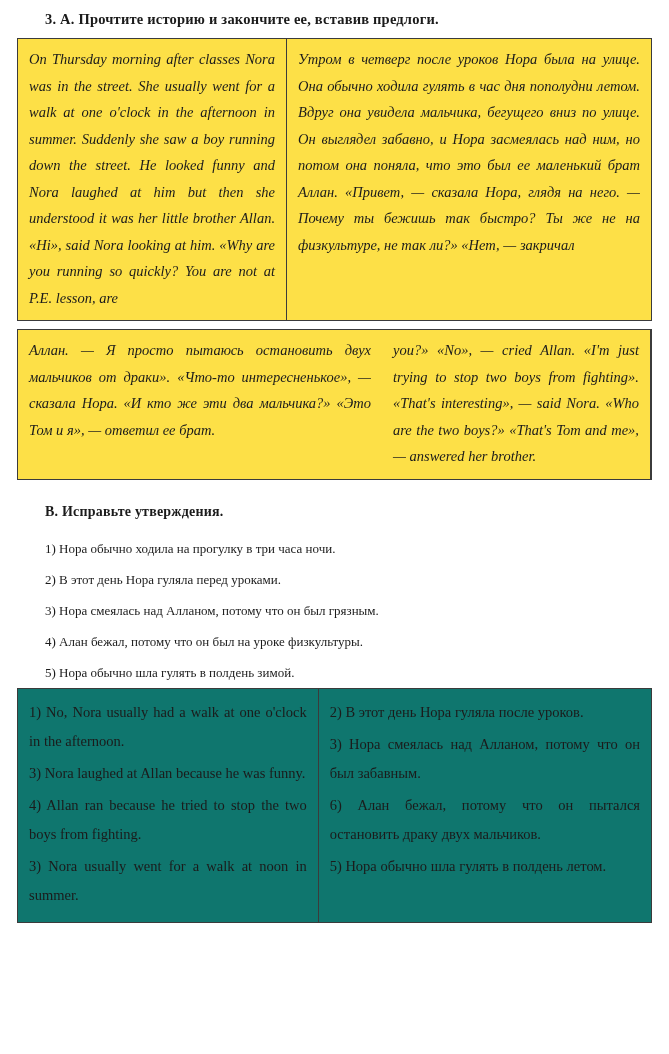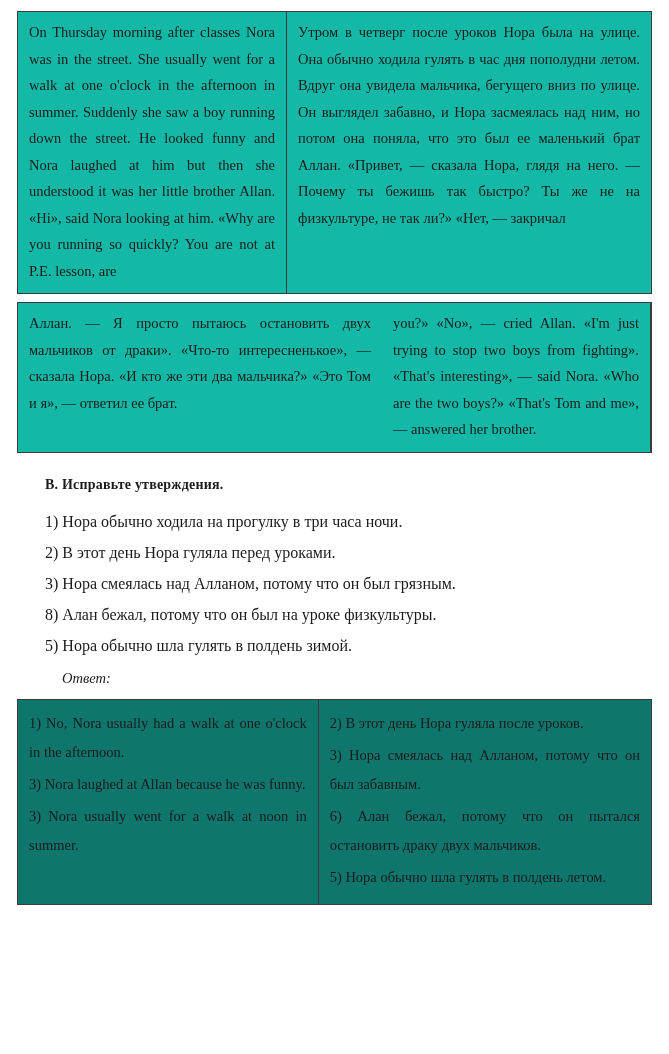--- a/index.html
+++ b/index.html
@@ -18,39 +18,40 @@
     font-size: 14.5px;
     padding-left: 28px;
     margin-bottom: 10px;
     letter-spacing: 0.2px;
   }
 
   .story-table {
     display: flex;
     border: 1px solid #3b3b3b;
     margin-bottom: 8px;
-    background: #14b8a6;
+    background: #fde047;
+    font-style: italic;
   }
   .cell {
     padding: 7px 11px 9px 11px;
     font-size: 14.5px;
     line-height: 26.5px;
     text-align: justify;
   }
   .story-table .cell-en { width: 42.5%; border-right: 1px solid #3b3b3b; }
   .story-table .cell-ru { width: 57.5%; }
 
   .section-b { padding-left: 28px; margin-top: 24px; }
   .section-b-heading {
     font-weight: bold;
     font-size: 14px;
     margin-bottom: 13px;
     letter-spacing: 0.2px;
   }
-  .statement { font-size: 16px; line-height: 31px; }
+  .statement { font-size: 13px; line-height: 31px; }
 
   .answer-label {
     font-style: italic;
     font-size: 14.5px;
     padding-left: 45px;
     margin: 9px 0 12px 0;
   }
 
   .answers-table {
     display: flex;
@@ -61,46 +62,47 @@
   .answers-table .cell-en { width: 47.5%; border-right: 1px solid #3b3b3b; }
   .answers-table .cell-ru { width: 52.5%; }
   .answers-table .cell { padding: 9px 11px 9px 11px; line-height: 29px; }
   .answer-item { margin-bottom: 3px; text-align: justify; }
 </style>
 </head>
 <body>
 
 <div class="page">
 
+  <div class="exercise-header">3. А. Прочтите историю и закончите ее, вставив предлоги.</div>
 
   <div class="story-table">
     <div class="cell cell-en">On Thursday morning after classes Nora was in the street. She usually went for a walk at one o'clock in the afternoon in summer. Suddenly she saw a boy running down the street. He looked funny and Nora laughed at him but then she understood it was her little brother Allan. «Hi», said Nora looking at him. «Why are you running so quickly? You are not at P.E. lesson, are</div>
     <div class="cell cell-ru">Утром в четверг после уроков Нора была на улице. Она обычно ходила гулять в час дня пополудни летом. Вдруг она увидела мальчика, бегущего вниз по улице. Он выглядел забавно, и Нора засмеялась над ним, но потом она поняла, что это был ее маленький брат Аллан. «Привет, — сказала Нора, глядя на него. — Почему ты бежишь так быстро? Ты же не на физкультуре, не так ли?» «Нет, — закричал</div>
   </div>
 
   <div class="story-table">
     <div class="cell cell-ru">Аллан. — Я просто пытаюсь остановить двух мальчиков от драки». «Что-то интересненькое», — сказала Нора. «И кто же эти два мальчика?» «Это Том и я», — ответил ее брат.</div>
     <div class="cell cell-en">you?» «No», — cried Allan. «I'm just trying to stop two boys from fighting». «That's interesting», — said Nora. «Who are the two boys?» «That's Tom and me», — answered her brother.</div>
   </div>
 
   <div class="section-b">
     <div class="section-b-heading">В. Исправьте утверждения.</div>
     <div class="statement">1) Нора обычно ходила на прогулку в три часа ночи.</div>
     <div class="statement">2) В этот день Нора гуляла перед уроками.</div>
     <div class="statement">3) Нора смеялась над Алланом, потому что он был грязным.</div>
-    <div class="statement">8) Алан бежал, потому что он был на уроке физкультуры.</div>
+    <div class="statement">4) Алан бежал, потому что он был на уроке физкультуры.</div>
     <div class="statement">5) Нора обычно шла гулять в полдень зимой.</div>
   </div>
 
-  <div class="answer-label">Ответ:</div>
 
   <div class="answers-table">
     <div class="cell cell-en">
       <div class="answer-item">1) No, Nora usually had a walk at one o'clock in the afternoon.</div>
       <div class="answer-item">3) Nora laughed at Allan because he was funny.</div>
+      <div class="answer-item">4) Allan ran because he tried to stop the two boys from fighting.</div>
       <div class="answer-item">3) Nora usually went for a walk at noon in summer.</div>
     </div>
     <div class="cell cell-ru">
       <div class="answer-item">2) В этот день Нора гуляла после уроков.</div>
       <div class="answer-item">3) Нора смеялась над Алланом, потому что он был забавным.</div>
       <div class="answer-item">6) Алан бежал, потому что он пытался остановить драку двух мальчиков.</div>
       <div class="answer-item">5) Нора обычно шла гулять в полдень летом.</div>
     </div>
   </div>
 

